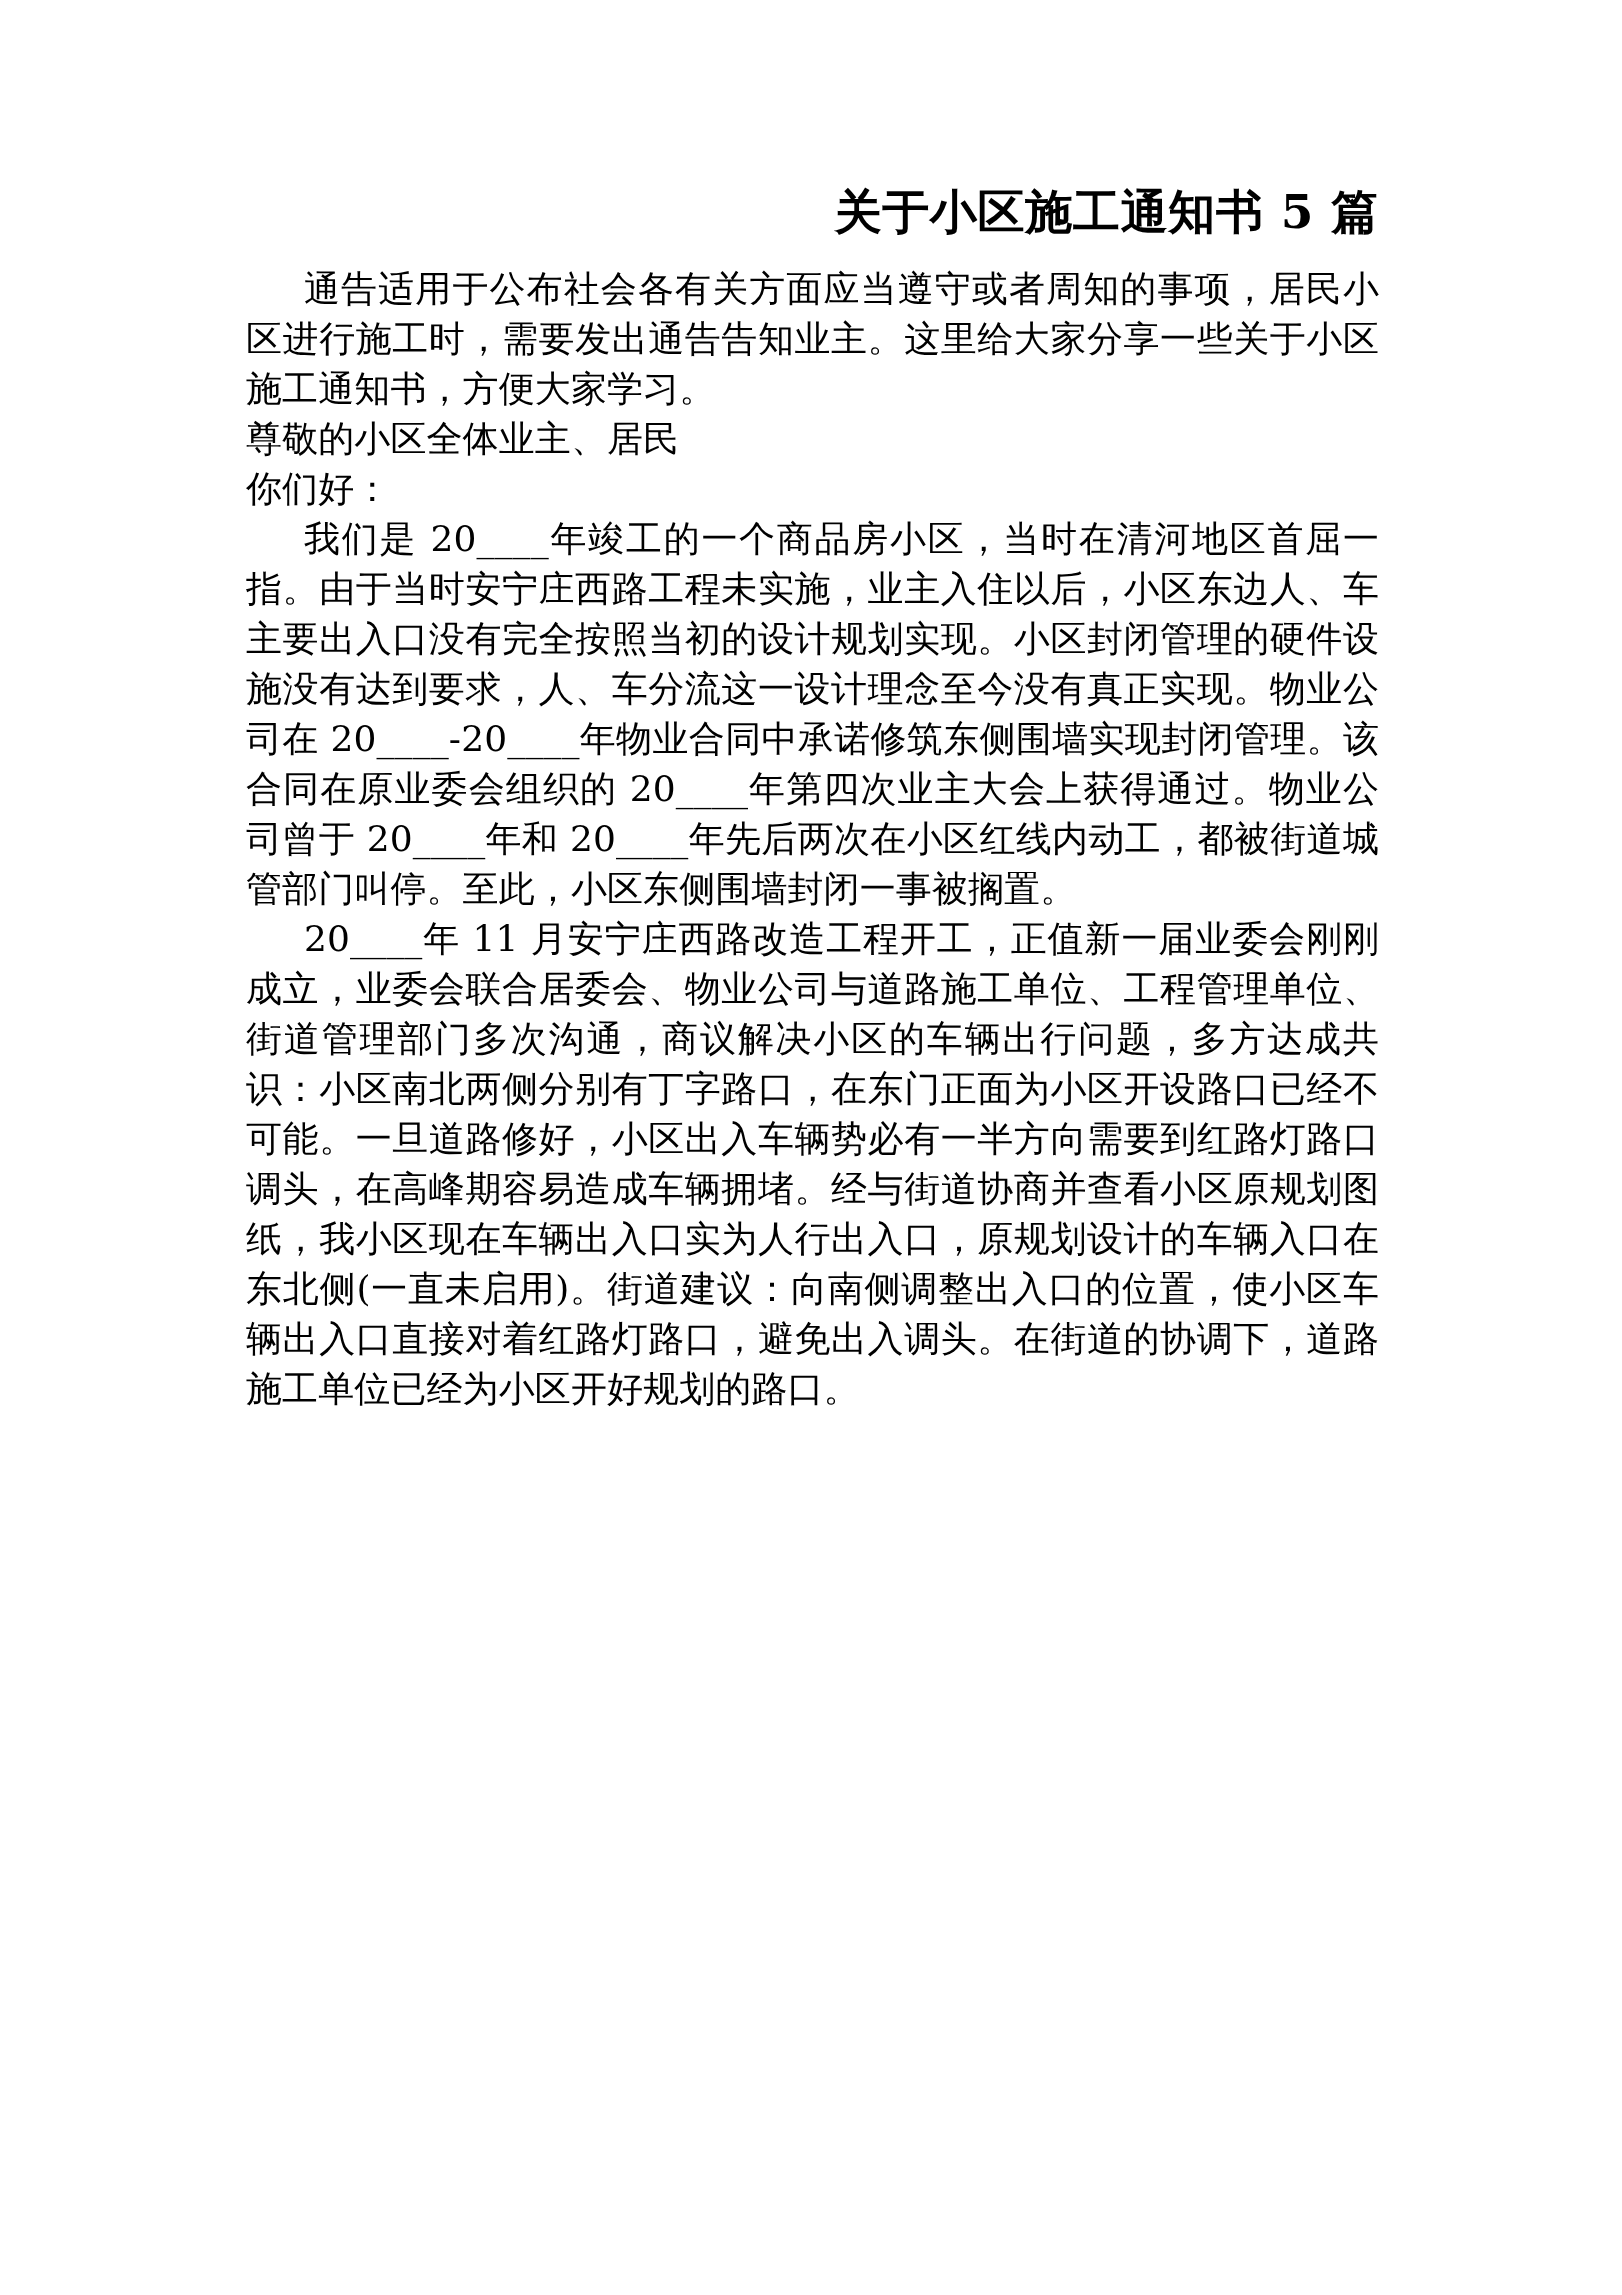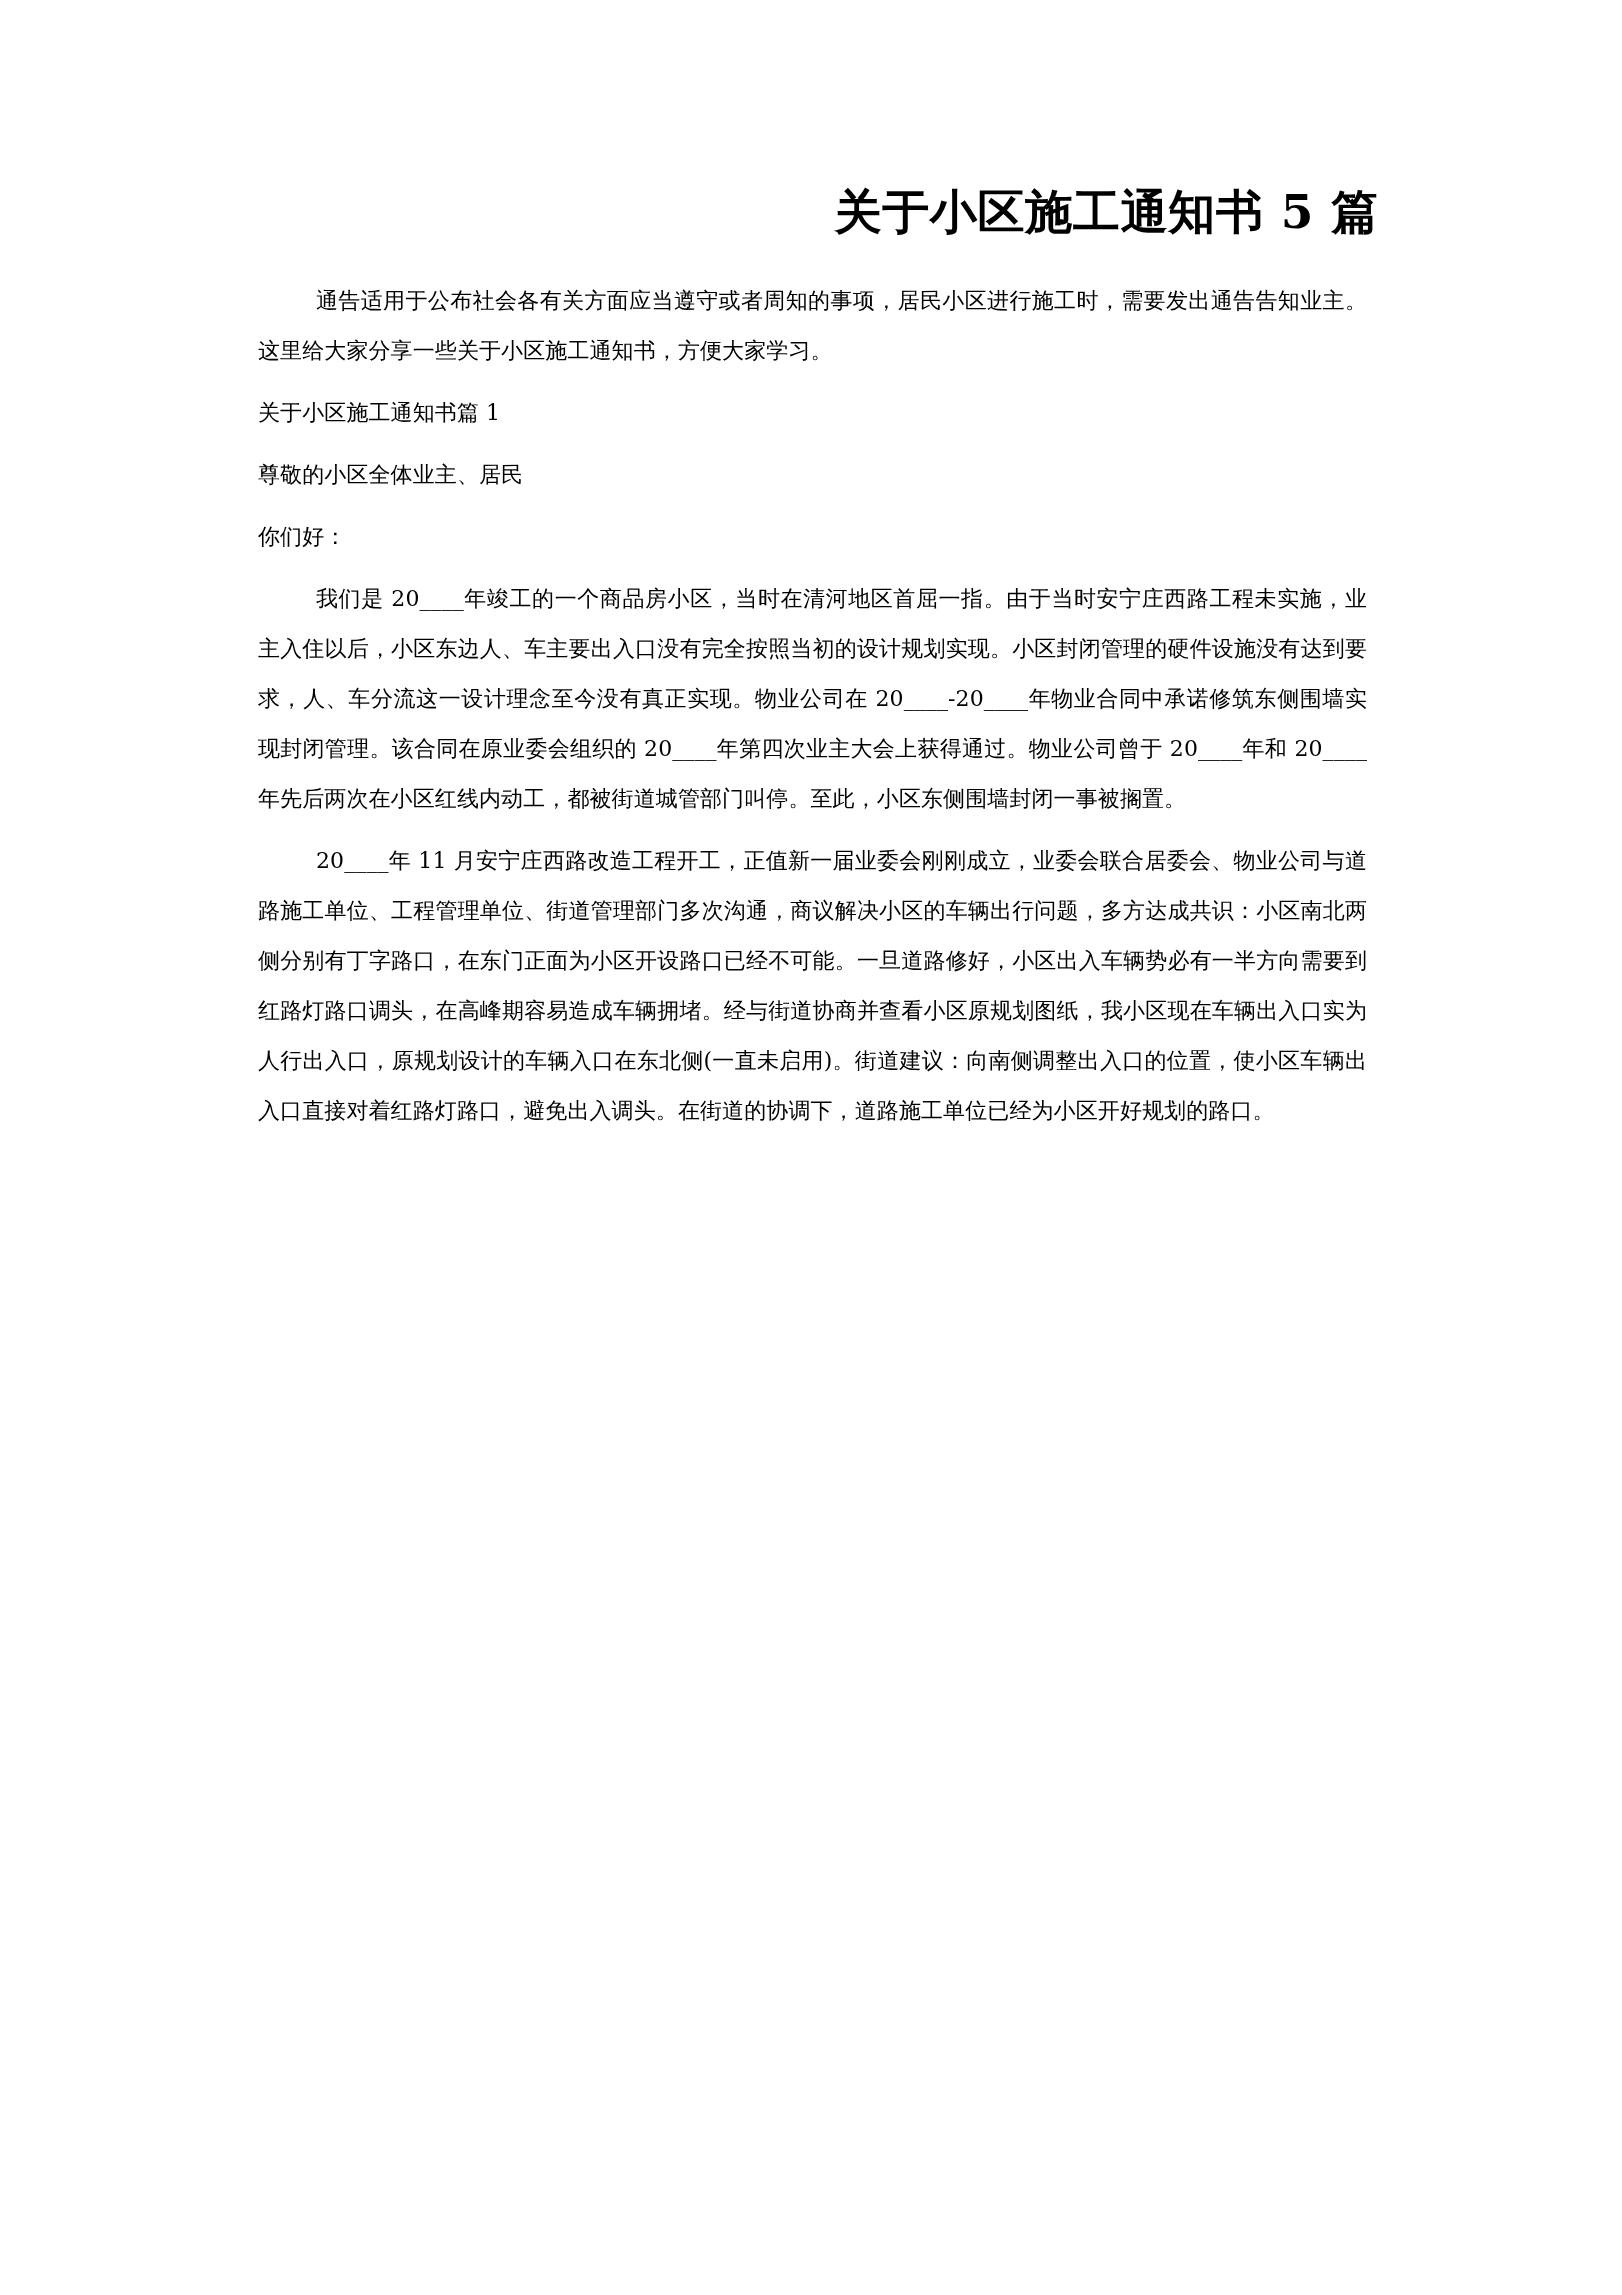--- a/index.html
+++ b/index.html
@@ -33,23 +33,23 @@
     font-size: 47px;
     font-weight: bold;
     line-height: 1.0;
     text-align: right;
     margin: 0;
     padding-top: 188px;
     letter-spacing: 0.7px;
     font-family: "DejaVu Serif", "Liberation Serif", serif;
   }
   .para {
-    font-size: 22px;
+    font-size: 36px;
     line-height: 50px;
-    margin: 12px;
+    margin: 0;
     text-align: justify;
     text-justify: inter-character;
     text-align-last: left;
     word-break: break-all;
     letter-spacing: 0.1px;
     font-family: "DejaVu Serif", "Liberation Serif", serif;
   }
   .para.indent {
     text-indent: 58px;
   }
@@ -60,21 +60,20 @@
 
 <div class="page">
   <div class="content">
 
     <h1 class="doc-title">关于小区施工通知书 5 篇</h1>
 
     <div class="gap-after-title"></div>
 
     <p class="para indent">通告适用于公布社会各有关方面应当遵守或者周知的事项，居民小区进行施工时，需要发出通告告知业主。这里给大家分享一些关于小区施工通知书，方便大家学习。</p>
 
-    <p class="para">关于小区施工通知书篇 1</p>
 
     <p class="para">尊敬的小区全体业主、居民</p>
 
     <p class="para">你们好：</p>
 
     <p class="para indent">我们是 20____年竣工的一个商品房小区，当时在清河地区首屈一指。由于当时安宁庄西路工程未实施，业主入住以后，小区东边人、车主要出入口没有完全按照当初的设计规划实现。小区封闭管理的硬件设施没有达到要求，人、车分流这一设计理念至今没有真正实现。物业公司在 20____-20____年物业合同中承诺修筑东侧围墙实现封闭管理。该合同在原业委会组织的 20____年第四次业主大会上获得通过。物业公司曾于 20____年和 20____年先后两次在小区红线内动工，都被街道城管部门叫停。至此，小区东侧围墙封闭一事被搁置。</p>
 
     <p class="para indent">20____年 11 月安宁庄西路改造工程开工，正值新一届业委会刚刚成立，业委会联合居委会、物业公司与道路施工单位、工程管理单位、街道管理部门多次沟通，商议解决小区的车辆出行问题，多方达成共识：小区南北两侧分别有丁字路口，在东门正面为小区开设路口已经不可能。一旦道路修好，小区出入车辆势必有一半方向需要到红路灯路口调头，在高峰期容易造成车辆拥堵。经与街道协商并查看小区原规划图纸，我小区现在车辆出入口实为人行出入口，原规划设计的车辆入口在东北侧(一直未启用)。街道建议：向南侧调整出入口的位置，使小区车辆出入口直接对着红路灯路口，避免出入调头。在街道的协调下，道路施工单位已经为小区开好规划的路口。</p>
 
 

